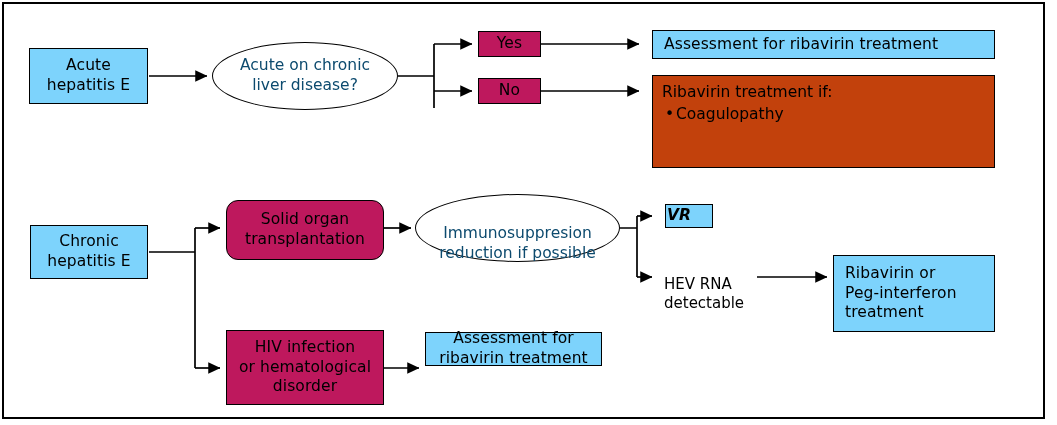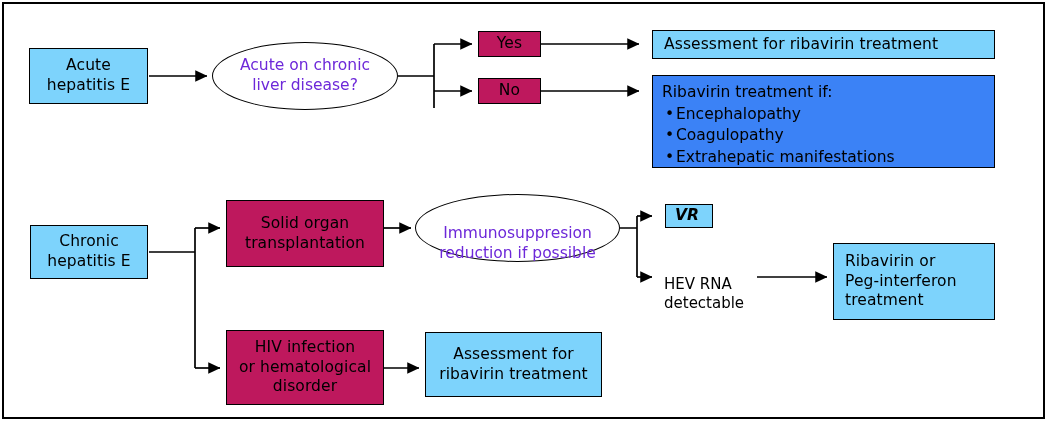--- a/index.html
+++ b/index.html
@@ -30,35 +30,35 @@
     border:1.6px solid #000000;
     letter-spacing:.1px;
   }
   .gray{background:#7dd3fc;}
   .white{background:#be185d;}
   .ellipse{
     position:absolute;
     box-sizing:border-box;
     display:flex;align-items:center;justify-content:center;
     text-align:center;
-    font-size:15.5px;line-height:1.28;color:#6d28d9;
+    font-size:15.5px;line-height:1.28;color:#0c4a6e;
     border:1.6px solid #000;
     border-radius:50%;
     background:#ffffff;
   }
   .plain{
     position:absolute;
     font-size:15px;line-height:1.3;color:#000;
     text-align:left;
     white-space:pre-line;
   }
   .listbox{
     position:absolute;
     box-sizing:border-box;
-    background:#3b82f6;
+    background:#c2410c;
     border:1.6px solid #000;
     font-size:15.5px;line-height:1.33;color:#000;
     padding:6px 0 0 9px;
     text-align:left;
   }
   .listbox .lead{display:block;margin-bottom:1px;}
   .listbox ul{margin:0;padding:0 0 0 14px;list-style:none;}
   .listbox li{position:relative;margin:0 0 1px 0;}
   .listbox li:before{
     content:"\2022";position:absolute;left:-11px;top:0;
@@ -132,60 +132,58 @@
     <span>No</span>
   </div>
 
   <div class="node gray leftalign" style="left:652px;top:30px;width:343px;height:29px;">
     <span>Assessment for ribavirin treatment</span>
   </div>
 
   <div class="listbox" style="left:652px;top:75px;width:343px;height:93px;">
     <span class="lead">Ribavirin treatment if:</span>
     <ul>
-      <li>Encephalopathy</li>
       <li>Coagulopathy</li>
-      <li>Extrahepatic manifestations</li>
     </ul>
   </div>
 
   <div class="node gray" style="left:30px;top:225px;width:118px;height:54px;">
     <span style="white-space:pre-line;">Chronic
 hepatitis E</span>
   </div>
 
-  <div class="node white" style="left:226px;top:200px;width:158px;height:67px;">
+  <div class="node white" style="left:226px;top:200px;width:158px;height:60px;border-radius:12px;">
     <span style="white-space:pre-line;">Solid organ
 transplantation</span>
   </div>
 
   <div class="ellipse" style="left:415px;top:194px;width:205px;height:68px;">
     <span style="white-space:pre-line;margin-top:32px;">Immunosuppresion
 reduction if possible</span>
   </div>
 
-  <div class="node gray leftalign italic" style="left:665px;top:204px;width:48px;height:24px;padding-left:9px;">
+  <div class="node gray leftalign italic" style="left:665px;top:204px;width:48px;height:24px;padding-left:1px;">
     <span>VR</span>
   </div>
 
   <div class="plain" style="left:664px;top:255px;width:105px;">
     <span>HEV RNA
 detectable</span>
   </div>
 
-  <div class="node gray leftalign" style="left:833px;top:243px;width:162px;height:77px;">
+  <div class="node gray leftalign" style="left:833px;top:255px;width:162px;height:77px;">
     <span style="white-space:pre-line;">Ribavirin or
 Peg-interferon
 treatment</span>
   </div>
 
   <div class="node white" style="left:226px;top:330px;width:158px;height:75px;">
     <span style="white-space:pre-line;">HIV infection
 or hematological
 disorder</span>
   </div>
 
-  <div class="node gray" style="left:425px;top:332px;width:177px;height:65px;">
+  <div class="node gray" style="left:425px;top:332px;width:177px;height:34px;">
     <span style="white-space:pre-line;">Assessment for
 ribavirin treatment</span>
   </div>
 
 </div>
 
 </body></html>

